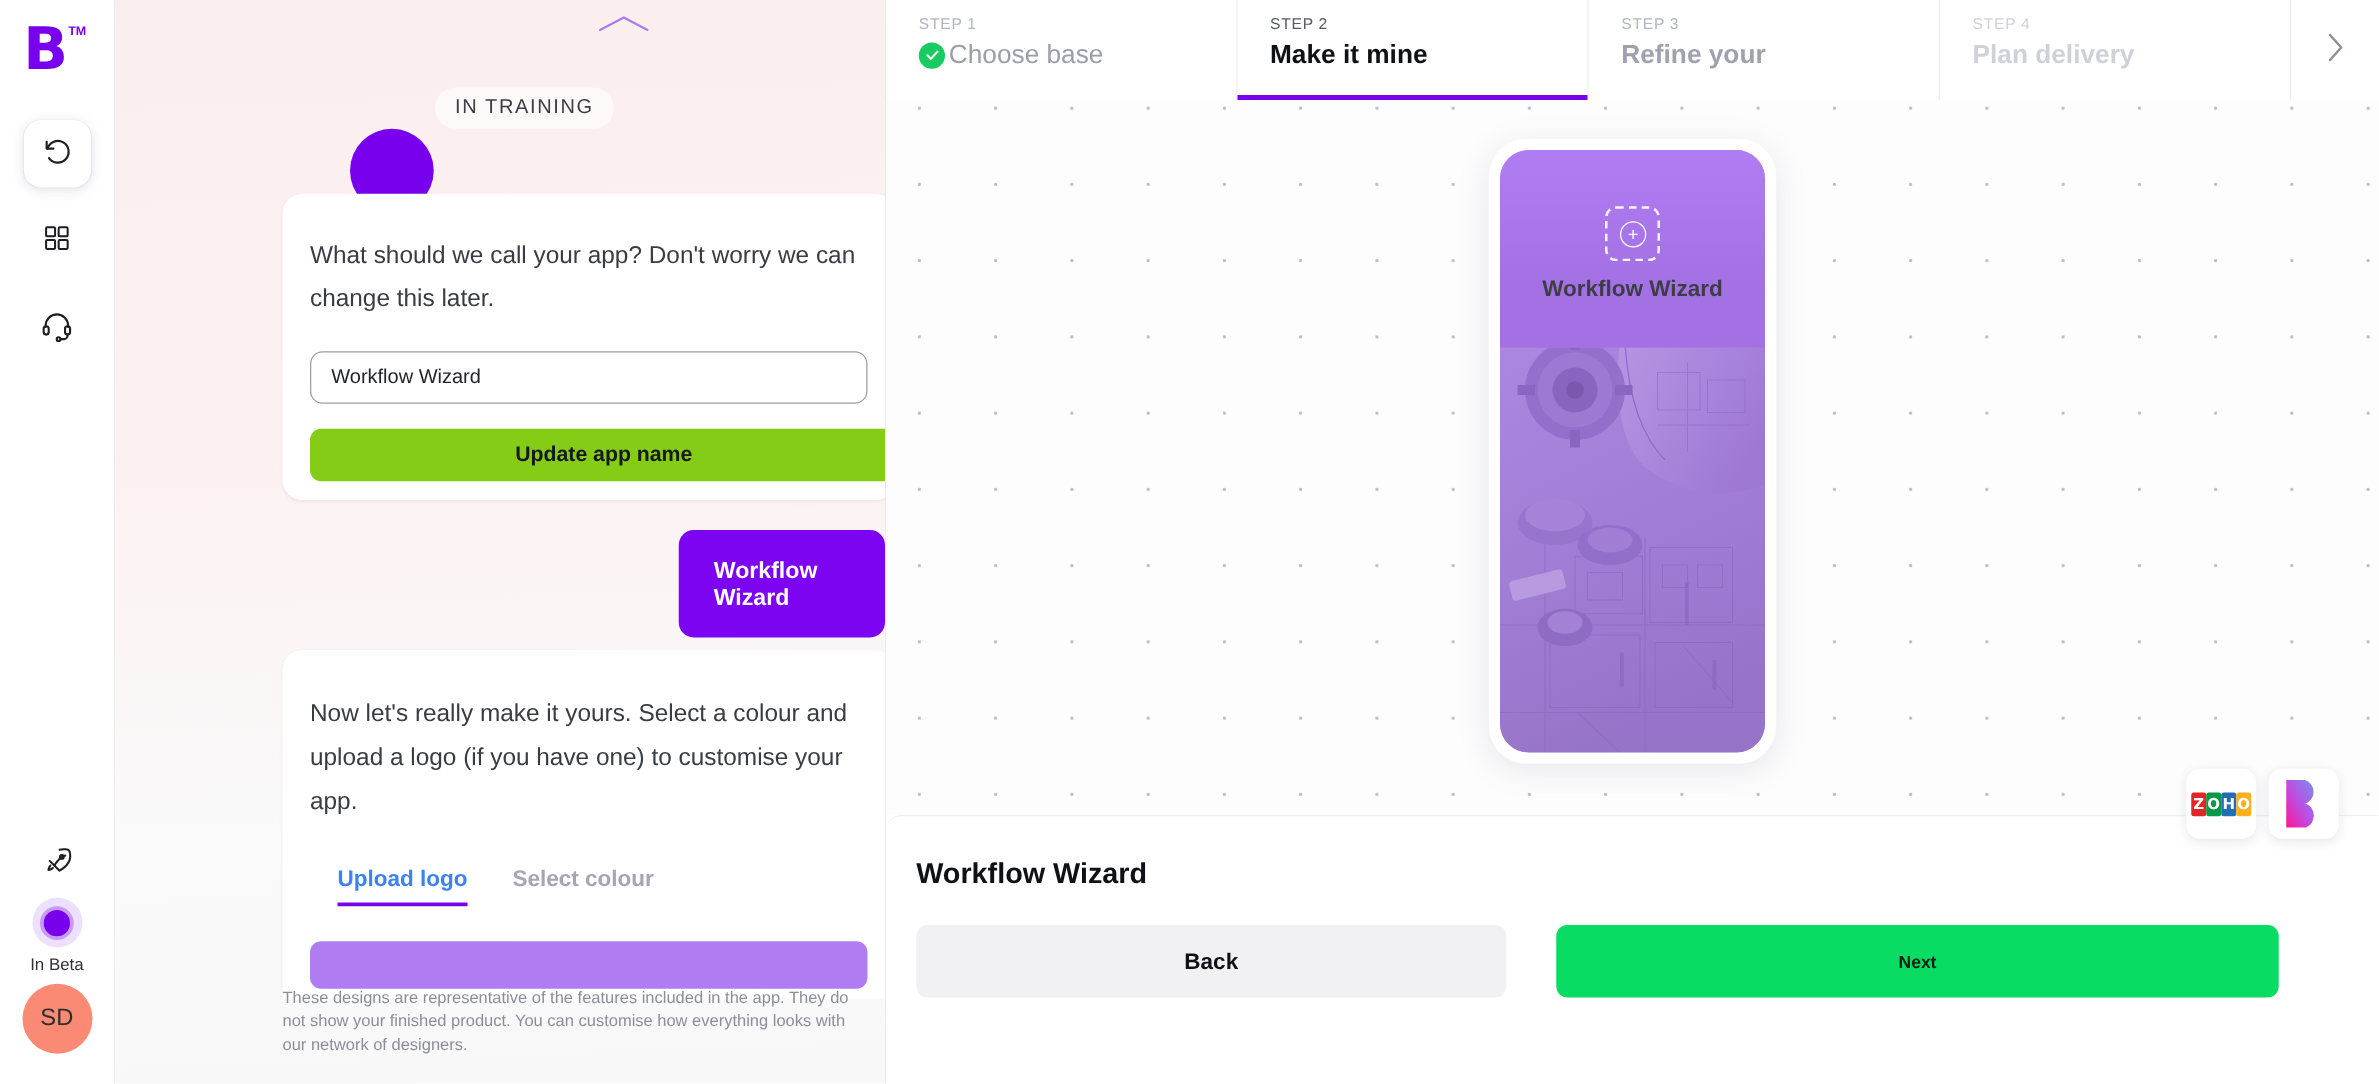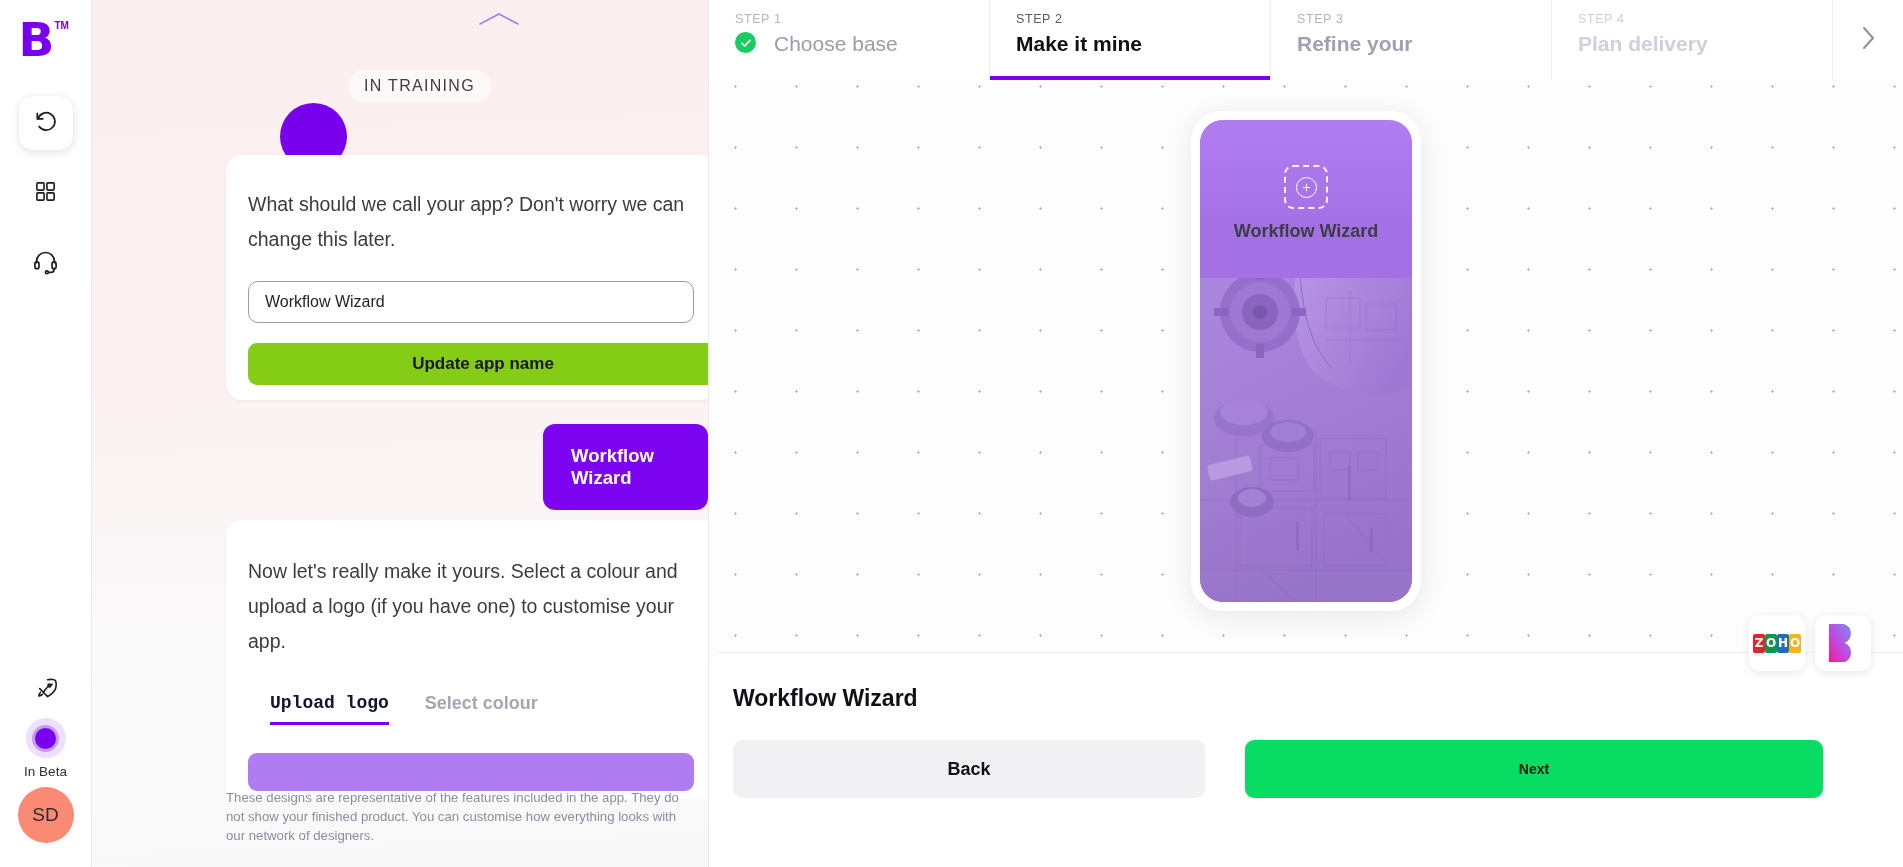--- a/index.html
+++ b/index.html
@@ -135,21 +135,21 @@
     background: #7C04F0; border-radius: 12px;
     padding: 21px 28px;
     font-size: 18.5px; font-weight: 700; color: #ffffff;
     font-family: "Liberation Sans", sans-serif;
   }
   .tabs { display: flex; gap: 36px; margin-top: 34px; padding-left: 22px; }
   .tab {
     font-size: 18px; padding-bottom: 8px; cursor: pointer;
     font-family: "Liberation Sans", sans-serif;
   }
-  .tab.active { color: #0f172a; font-weight: 700; border-bottom: 3px solid #7800EC; font-family: Liberation Mono, monospace; }
+  .tab.active { color: #3b82f6; font-weight: 700; border-bottom: 3px solid #7800EC; }
   .tab.inactive { color: #a5a6b3; font-weight: 700; border-bottom: 3px solid transparent; }
   .upload-area {
     margin: 28px auto 0; width: 446px; height: 38px;
     background: #b07cf2; border-radius: 9px;
   }
   .disclaimer {
     position: absolute; bottom: 22px; left: 134px; width: 470px;
     font-size: 13.2px; line-height: 19px; color: #8b8d9c;
     font-family: "Liberation Sans", sans-serif;
   }
@@ -165,21 +165,21 @@
   }
   .step {
     flex: 1 1 0; border-right: 1px solid #eeeef1;
     padding: 12px 0 0 26px; position: relative; cursor: pointer;
   }
   .step-num {
     font-size: 12.5px; letter-spacing: .6px; color: #b2b4c0;
     font-family: "Liberation Sans", sans-serif;
   }
   .step-name {
-    font-size: 21px; margin-top: 6px; display: flex; align-items: flex-start; gap: 18px;
+    font-size: 21px; margin-top: 6px; display: flex; align-items: center; gap: 3px;
     font-family: "Liberation Sans", sans-serif;
   }
   .step.done .step-name { color: #9b9daa; font-weight: 400; }
   .step.done .step-num { color: #b2b4c0; }
   .step.active .step-name { color: #101116; font-weight: 700; }
   .step.active .step-num { color: #57595f; }
   .step.active::after {
     content: ""; position: absolute; left: 0; right: 0; bottom: 0;
     height: 4px; background: #7800EC;
   }

